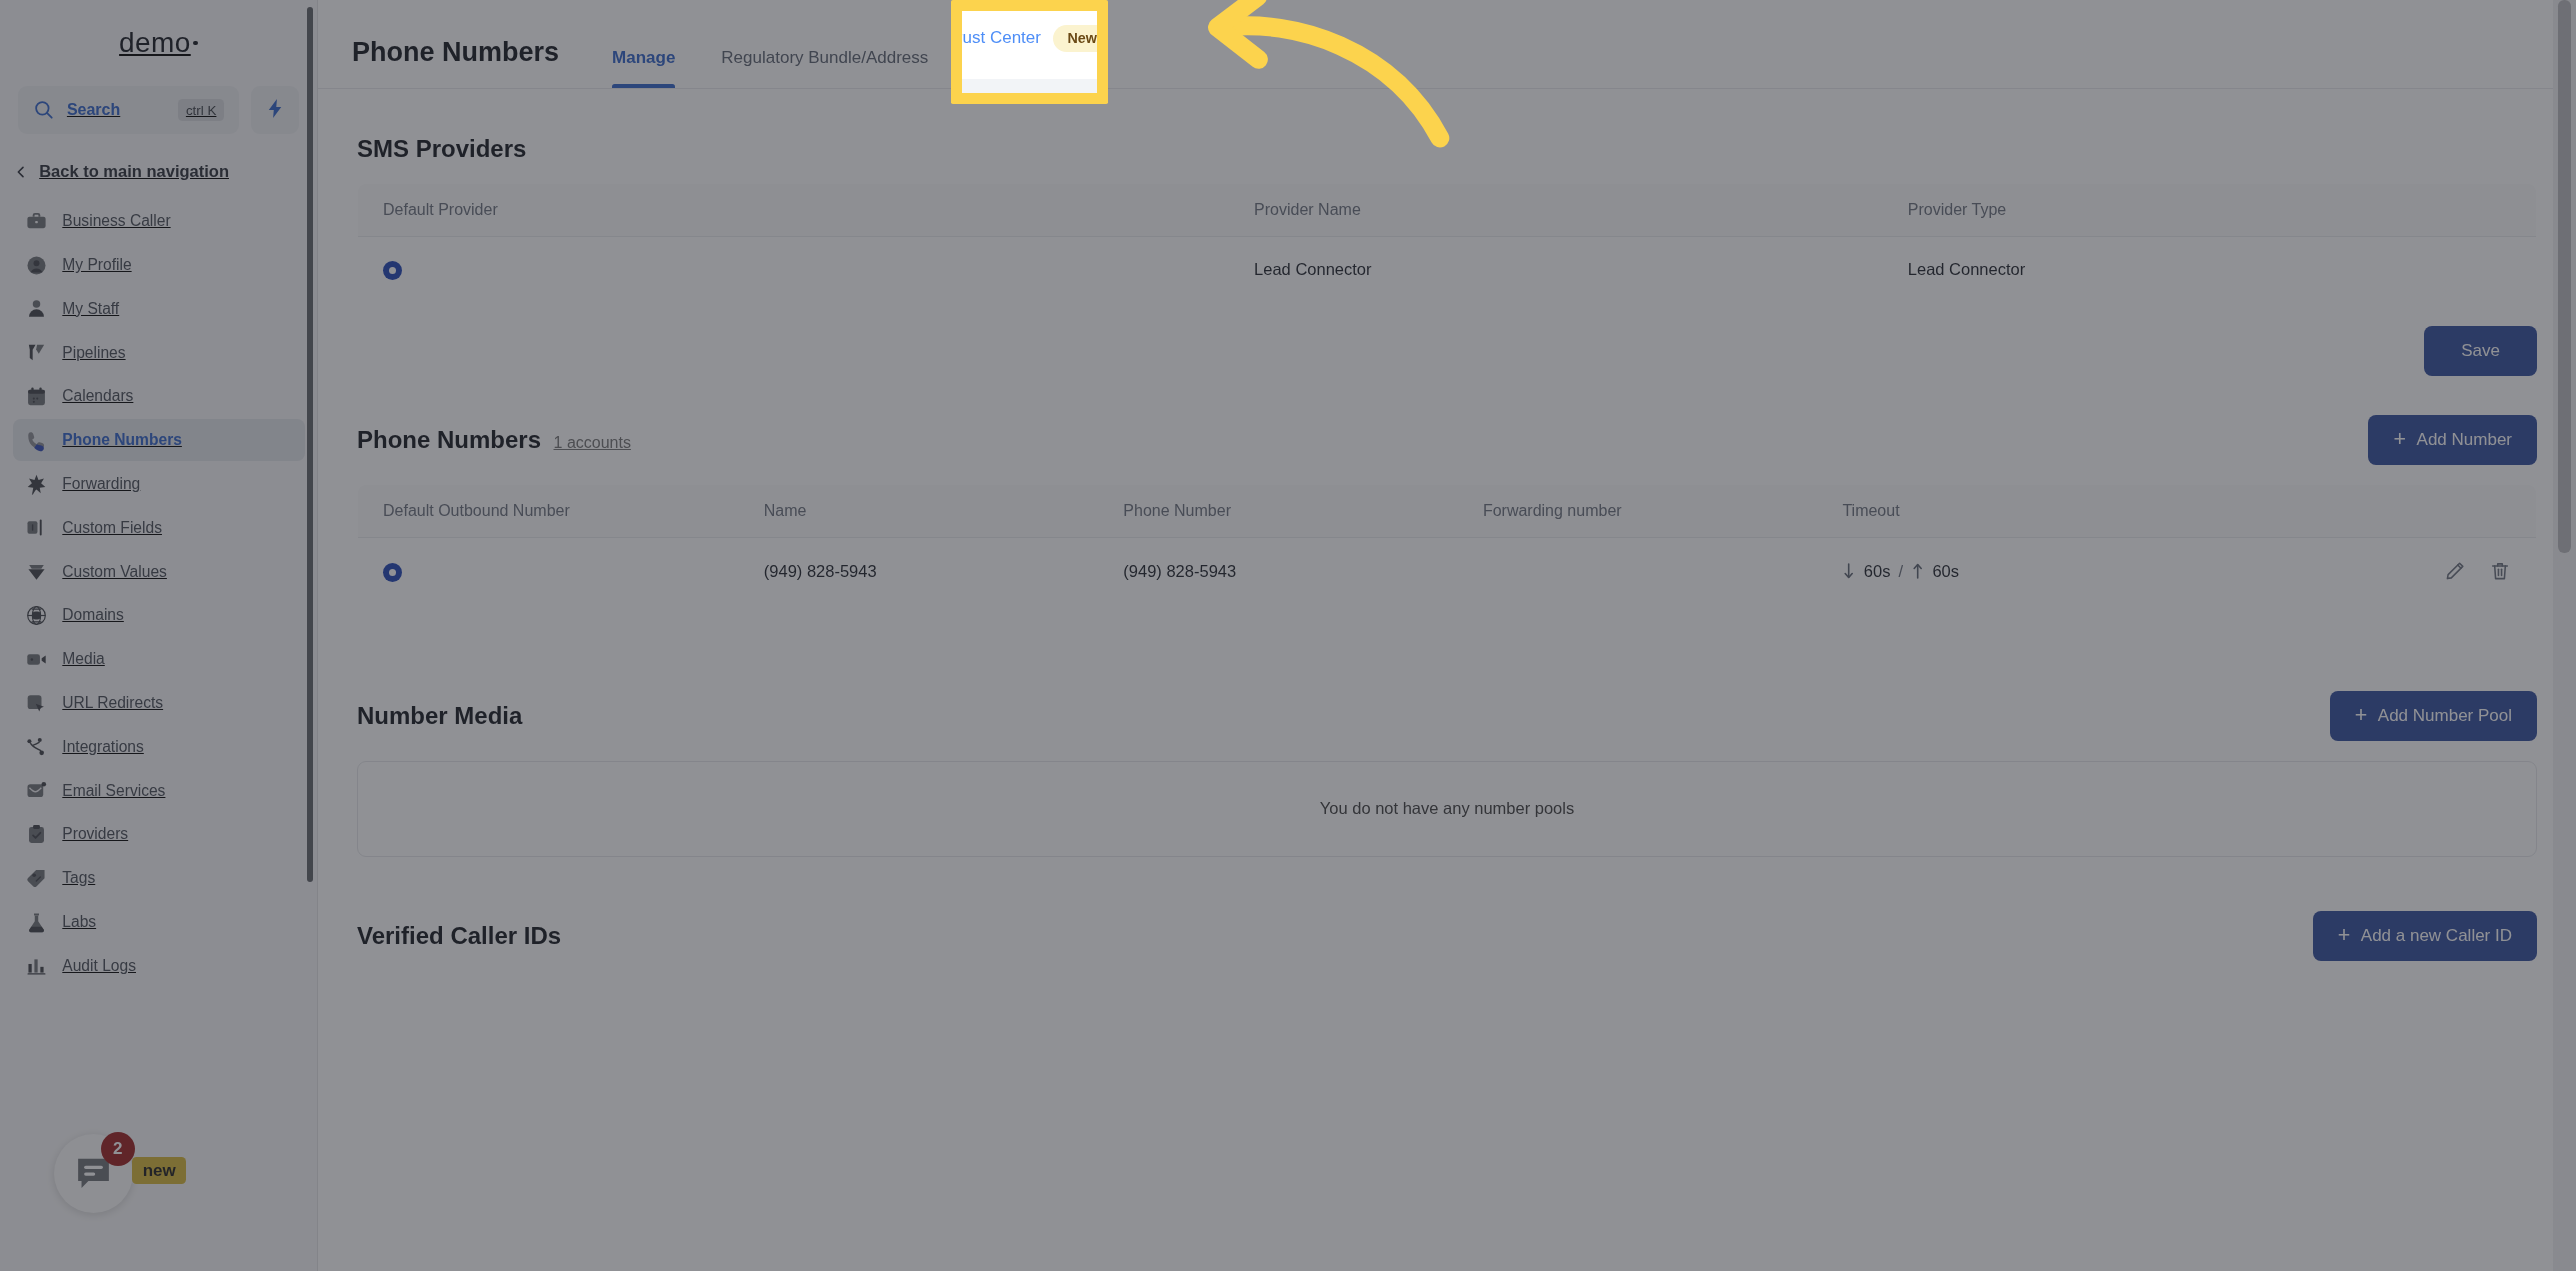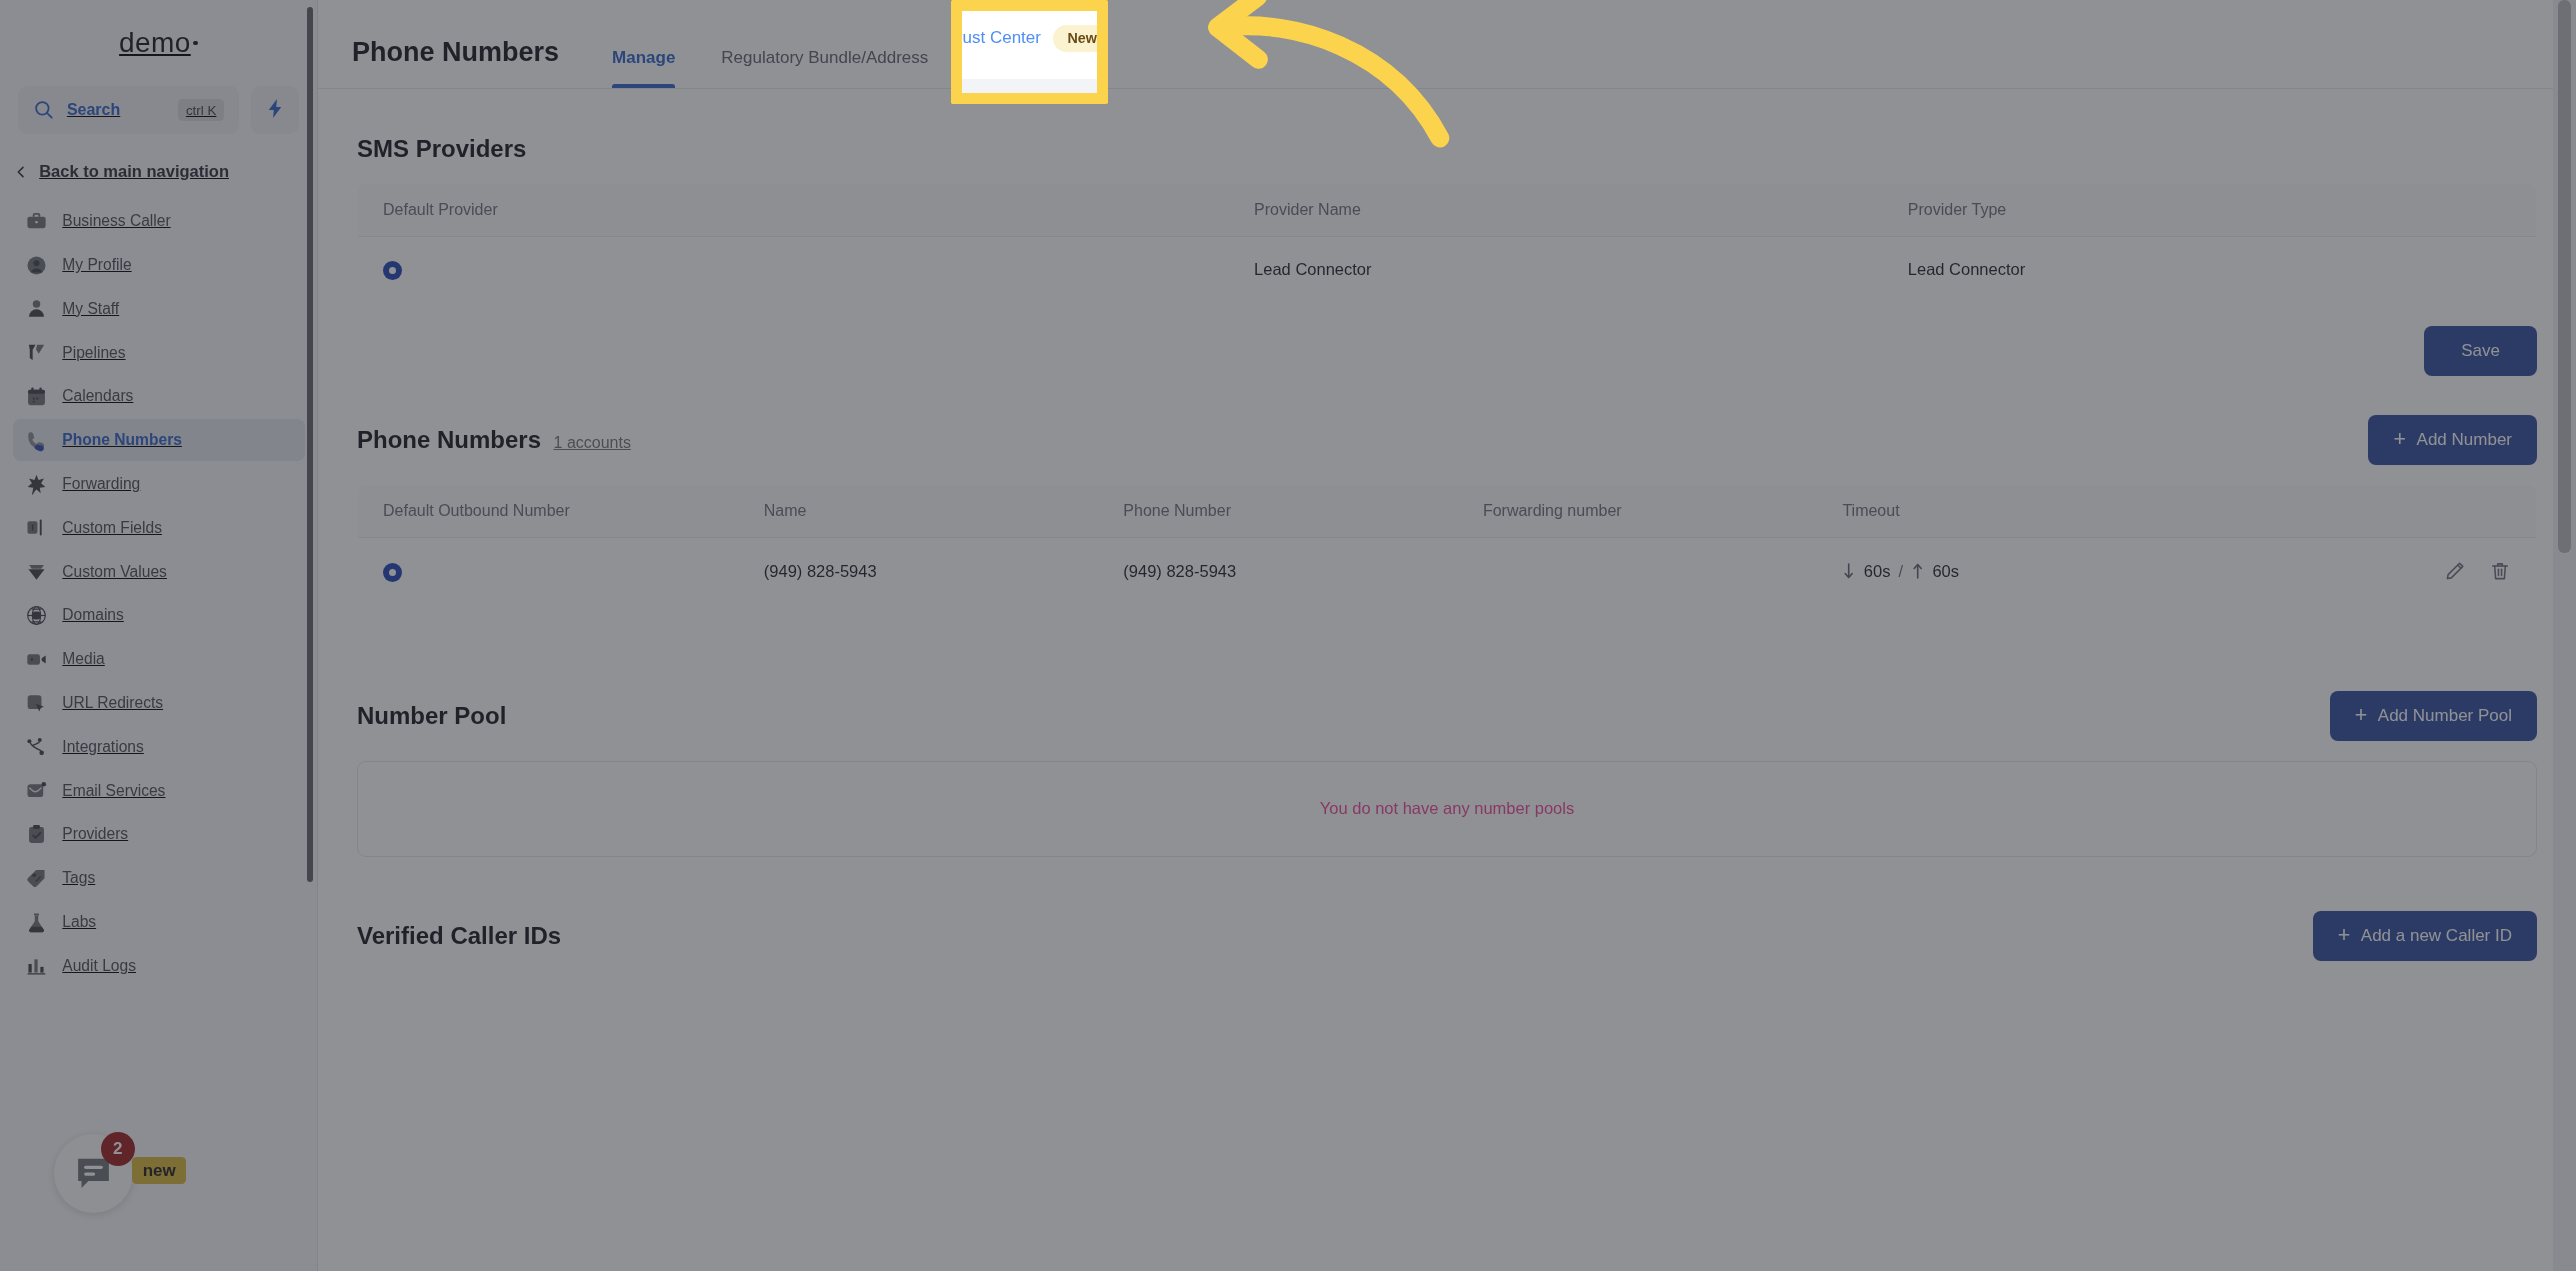--- a/index.html
+++ b/index.html
@@ -366,21 +366,21 @@
 
   .empty-panel {
     border: 0.9px solid #e6e7ea;
     border-radius: 9px;
     background: #ffffff;
     height: 96px;
     display: flex;
     align-items: center;
     justify-content: center;
     font-size: 16.5px;
-    color: #ec4899;
+    color: #404040;
   }
 
   .spacer-lg { height: 86px; }
   .spacer-md { height: 54px; }
 
   
   #page-scrollbar {
     position: absolute;
     right: 0; top: 0;
     width: 23px;
@@ -824,21 +824,21 @@
                 </span>
               </td>
             </tr>
           </tbody>
         </table>
 
         <div class="spacer-lg"></div>
 
         <div class="section-head">
           <div class="section-title-wrap">
-            <span class="section-title">Number Pool</span>
+            <span class="section-title">Number Media</span>
           </div>
           <button class="btn">
             <span class="plus">+</span>
             <span>Add Number Pool</span>
           </button>
         </div>
 
         <div class="empty-panel">
           <span>You do not have any number pools</span>
         </div>

